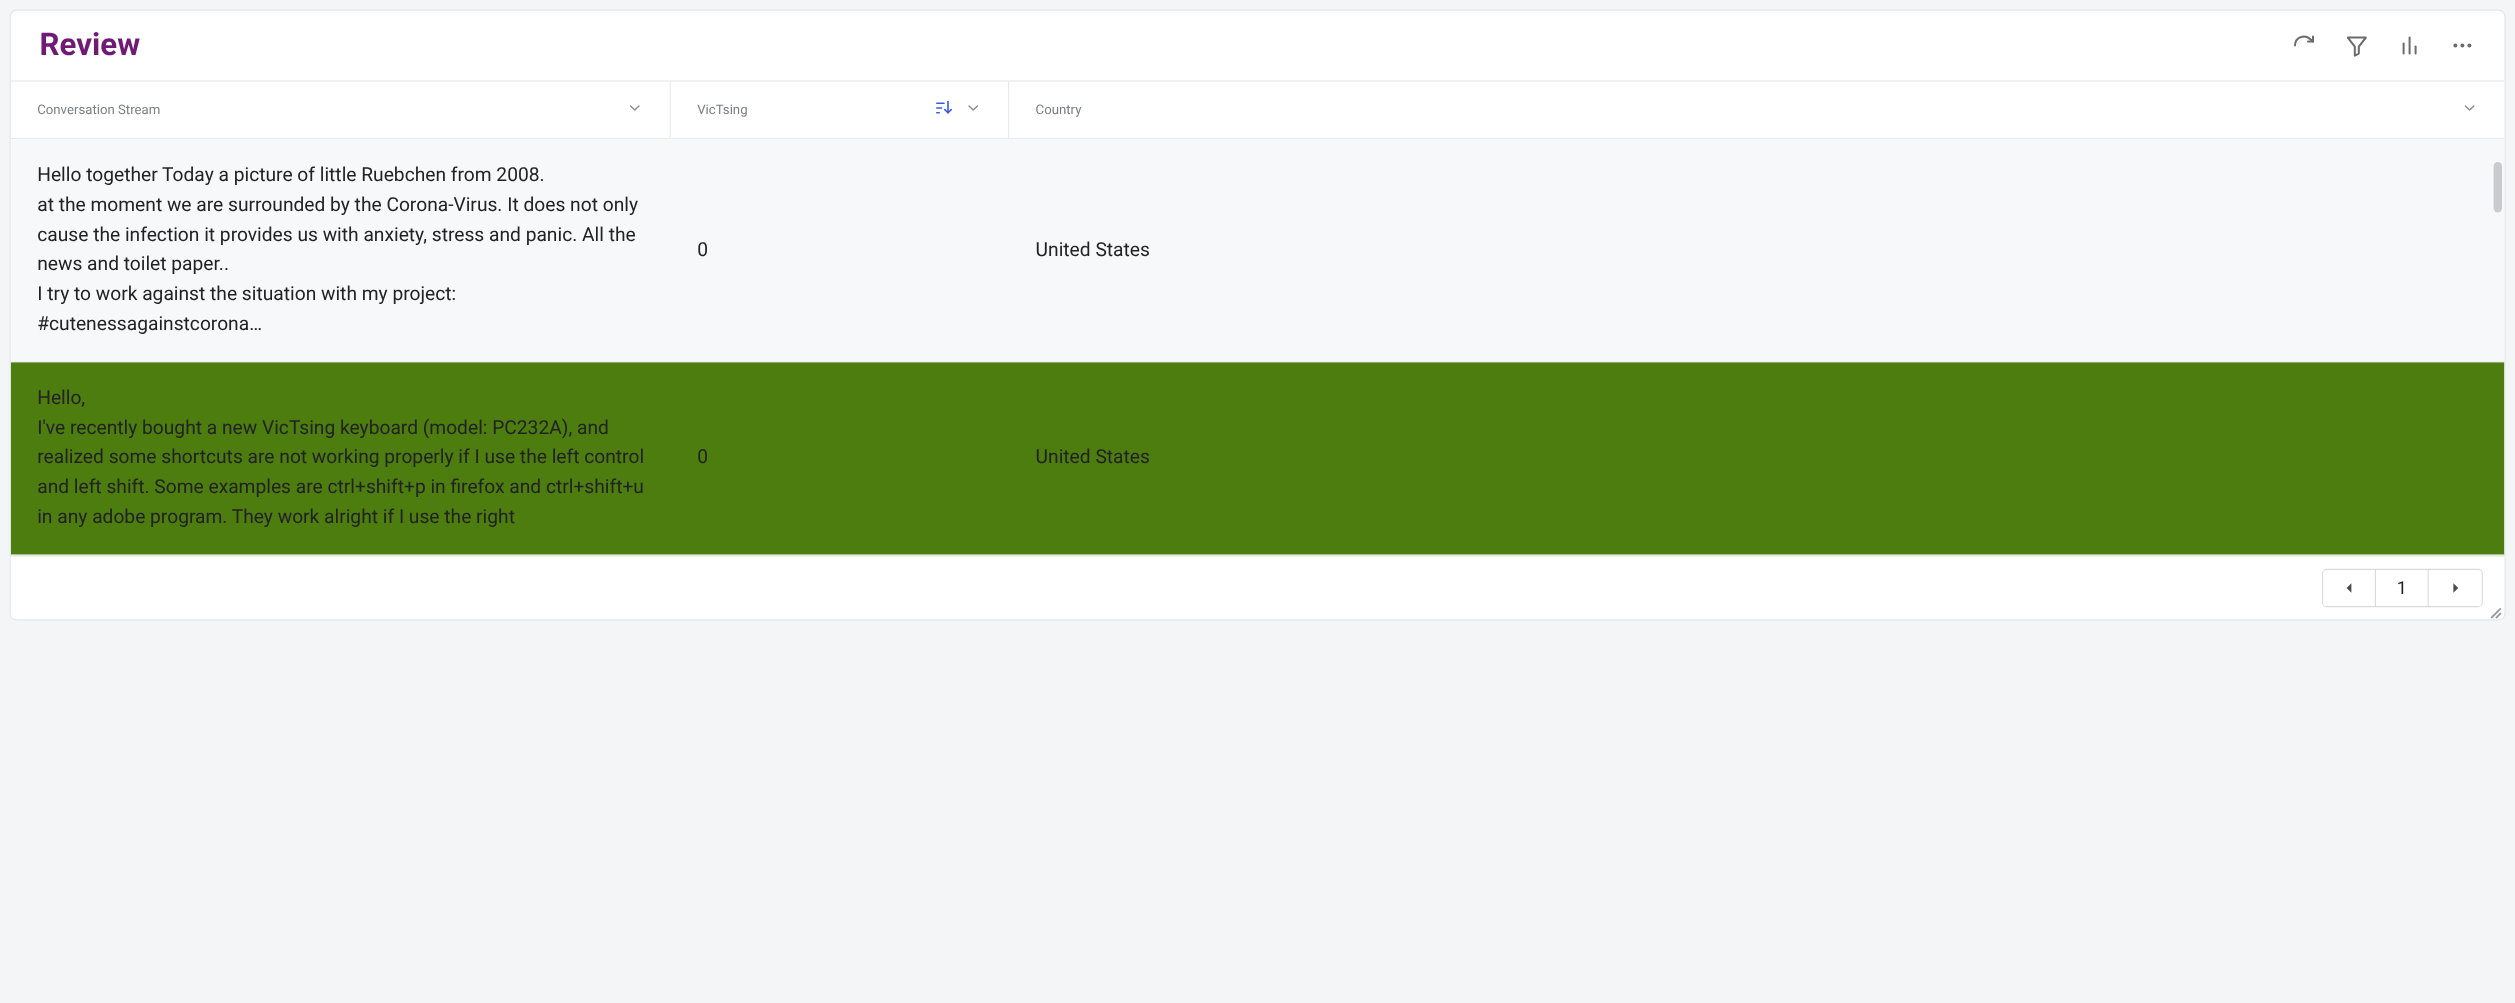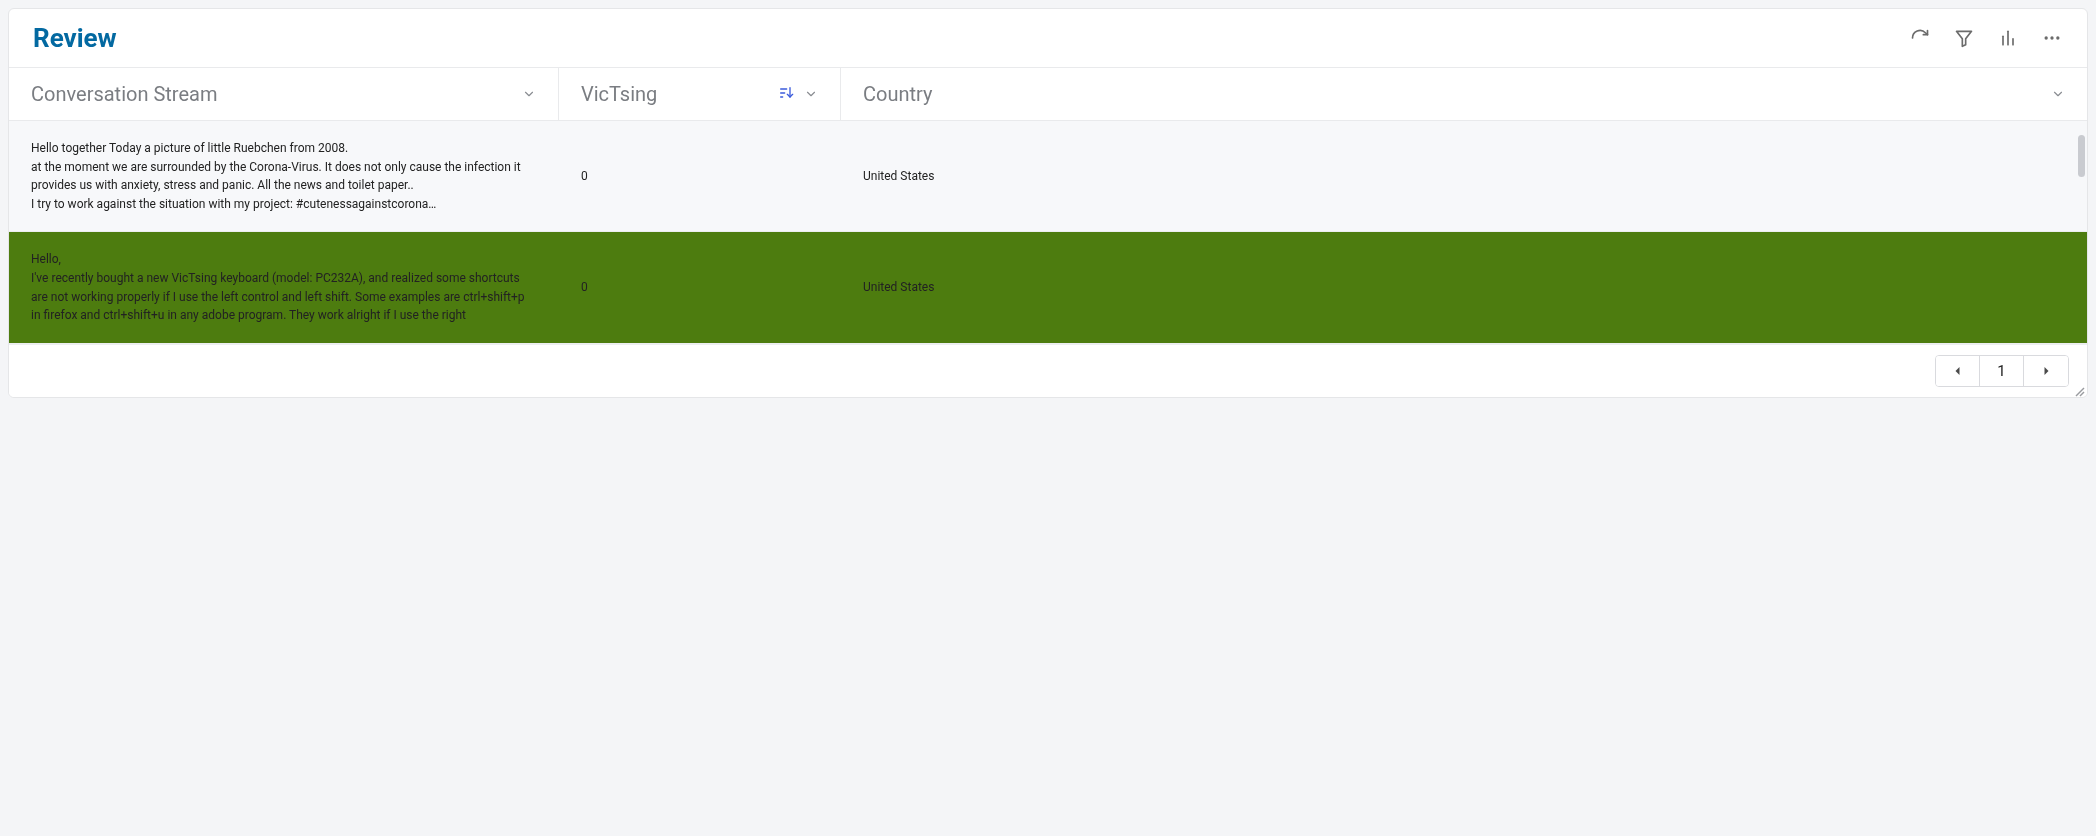--- a/index.html
+++ b/index.html
@@ -19,21 +19,21 @@
     }
     .header {
       display: flex;
       align-items: center;
       justify-content: space-between;
       padding: 14px 24px 14px 24px;
     }
     .title {
       font-size: 26px;
       font-weight: 700;
-      color: #0369a1;
+      color: #701a75;
     }
     .toolbar {
       display: flex;
       align-items: center;
       gap: 22px;
     }
     .icon-btn {
       width: 22px;
       height: 22px;
       display: flex;
@@ -45,21 +45,21 @@
     .icon-btn svg { display: block; }
     .cols {
       display: flex;
       border-top: 1px solid #e9eaec;
       border-bottom: 1px solid #e9eaec;
       background: #fff;
     }
     .col-header {
       padding: 14px 22px;
       color: #7a7d82;
-      font-size: 20px;
+      font-size: 11px;
       display: flex;
       align-items: center;
       justify-content: space-between;
       border-right: 1px solid #e9eaec;
     }
     .col-header:last-child { border-right: none; gap: 44px; }
     .col-conv { flex: 0 0 550px; }
     .col-ins  { flex: 0 0 282px; }
     .col-ctry { flex: 1 1 auto; }
     .col-actions { display: flex; align-items: center; gap: 10px; }
@@ -67,21 +67,21 @@
     .rows { }
     .row {
       display: flex;
       align-items: center;
       border-bottom: 1px solid #eceef0;
       background: #4d7c0f;
     }
     .row.alt { background: #f7f8fa; }
     .cell {
       padding: 18px 22px;
-      font-size: 12px;
+      font-size: 16px;
       line-height: 1.55;
       color: #222;
     }
     .cell.conv { flex: 0 0 550px; white-space: pre-line; }
     .cell.ins  { flex: 0 0 282px; }
     .cell.ctry { flex: 1 1 auto; }
     .footer {
       display: flex;
       justify-content: flex-end;
       padding: 10px 18px 10px 10px;

